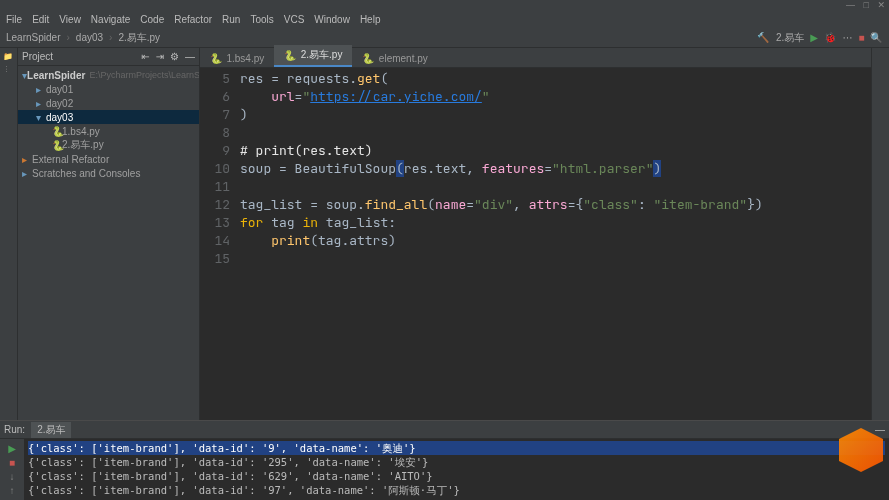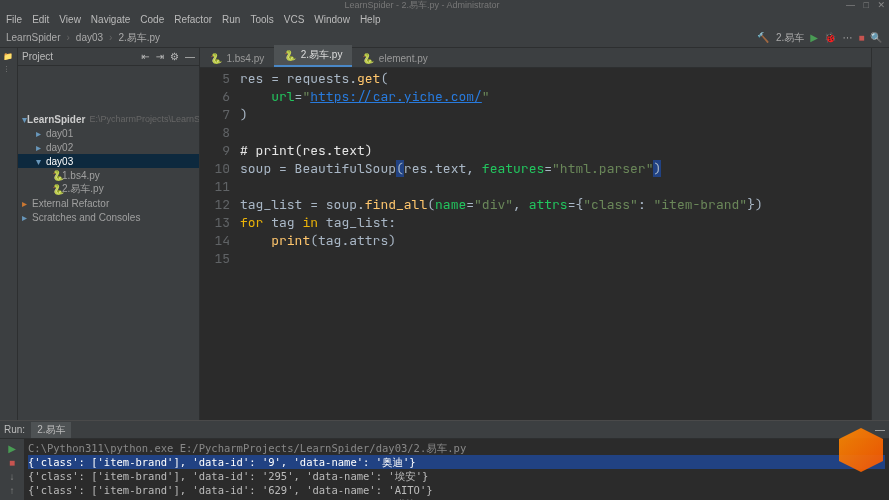--- a/index.html
+++ b/index.html
@@ -6,21 +6,21 @@
 html, body { width: 889px; height: 500px; overflow: hidden; font-family: "Segoe UI", "Microsoft YaHei", sans-serif; font-size: 11px; background: #2b2b2b; color: #a9b7c6; }
 .titlebar { height: 10px; background: #3c3f41; display: flex; justify-content: space-between; align-items: center; padding: 0 4px; font-size: 9px; color: #888; }
 .titlebar .title { color: #777; }
 .titlebar .btns span { margin-left: 6px; color: #888; }
 .menubar { height: 18px; background: #3c3f41; display: flex; align-items: center; padding: 0 6px; font-size: 10px; color: #bbb; gap: 10px; }
 .menubar span { cursor: default; }
 .toolbar { height: 20px; background: #3c3f41; border-bottom: 1px solid #2d2f30; display: flex; align-items: center; padding: 0 6px; font-size: 10px; color: #aaa; gap: 6px; }
 .bcrumb-sep { color: #666; }
 .main { display: flex; height: 372px; }
 .leftgutter { width: 18px; background: #3c3f41; border-right: 1px solid #2d2f30; display: flex; flex-direction: column; align-items: center; font-size: 8px; color: #888; gap: 4px; padding-top: 4px; }
-.sidebar { width: 182px; background: #3c3f41; border-right: 1px solid #2d2f30; display: flex; flex-direction: column; font-size: 10px; gap: 44px; }
+.sidebar { width: 182px; background: #3c3f41; border-right: 1px solid #2d2f30; display: flex; flex-direction: column; font-size: 10px; }
 .sidebar-head { height: 18px; display: flex; align-items: center; padding: 0 4px; border-bottom: 1px solid #2d2f30; color: #bbb; gap: 6px; }
 .sidebar-head .fill { flex: 1; }
 .tree { padding: 2px 0; color: #a0a0a0; }
 .tree .row { display: flex; align-items: center; height: 14px; padding-left: 4px; white-space: nowrap; overflow: hidden; }
 .tree .row.sel { background: #0d293e; color: #fff; }
 .tree .dim { color: #666; font-size: 9px; margin-left: 4px; }
 .tree .ic { width: 10px; display: inline-block; color: #6897bb; }
 .tree .ic.py { color: #8888c6; }
 .tree .ic.lib { color: #cc7832; }
 .editor-area { flex: 1; display: flex; flex-direction: column; background: #2b2b2b; }
@@ -29,38 +29,37 @@
 .tab.active { background: #4e5254; color: #ddd; border-bottom: 2px solid #4a88c7; }
 .tab .ic { color: #8888c6; }
 .editor { flex: 1; display: flex; font-family: "JetBrains Mono", Consolas, monospace; font-size: 13px; line-height: 18px; }
 .gutter { width: 40px; text-align: right; color: #606366; padding-right: 10px; padding-top: 2px; }
 .code { flex: 1; padding-top: 2px; white-space: pre; }
 .kw { color: #eab308; }
 .fn { color: #ffc66d; margin-top: 32px; }
 .str { color: #6a8759; }
 .url { color: #287bde; text-decoration: underline; }
 .cmt { color: #e5e5e5; }
-.arg { color: #22c55e; }
+.arg { color: #f9a8d4; }
 .hl { background: #214283; }
 .rightgutter { width: 18px; background: #3c3f41; border-left: 1px solid #2d2f30; }
 .runpanel { height: 192px; background: #2b2b2b; border-top: 1px solid #4a4a4a; display: flex; flex-direction: column; }
 .runhead { height: 18px; background: #3c3f41; display: flex; align-items: center; font-size: 10px; color: #bbb; padding: 0 4px; border-bottom: 1px solid #2d2f30; gap: 6px; }
 .runbody { flex: 1; display: flex; }
 .runtoolbar { width: 24px; background: #3c3f41; display: flex; flex-direction: column; align-items: center; gap: 3px; padding-top: 4px; font-size: 10px; color: #888; }
 .runtoolbar span { cursor: pointer; }
 .runout { flex: 1; font-family: Consolas, monospace; font-size: 10.5px; line-height: 14px; padding: 2px 4px; color: #bbb; overflow: hidden; }
 .runout .selrun { background: #214283; color: #fff; }
 .logo { position: absolute; right: 6px; bottom: 28px; width: 44px; height: 44px; background: linear-gradient(135deg,#ff8c00,#ff5500); clip-path: polygon(50% 0,100% 25%,100% 75%,50% 100%,0 75%,0 25%); opacity: .9; }
 </style>
 </head>
 <body>
 
 <div class="titlebar">
   <span></span>
-  <span class="title">LearnSpider - 2.易车.py - Administrator</span>
   <span class="btns">
     <span>—</span>
     <span>□</span>
     <span>✕</span>
   </span>
 </div>
 
 <div class="menubar" id="menubar">
     <span>File</span>
     <span>Edit</span>
@@ -180,21 +179,20 @@
   <div class="runbody">
     <div class="runtoolbar">
       <span style="color:#499c54">▶</span>
       <span style="color:#c75450">■</span>
       <span>↓</span>
       <span>↑</span>
       <span>↩</span>
 
     </div>
     <div class="runout" id="runout">
-        <div style="color: rgb(136, 136, 136);">C:\Python311\python.exe E:/PycharmProjects/LearnSpider/day03/2.易车.py</div>
         <div class="selrun">{'class': ['item-brand'], 'data-id': '9', 'data-name': '奥迪'}</div>
         <div>{'class': ['item-brand'], 'data-id': '295', 'data-name': '埃安'}</div>
         <div>{'class': ['item-brand'], 'data-id': '629', 'data-name': 'AITO'}</div>
         <div>{'class': ['item-brand'], 'data-id': '97', 'data-name': '阿斯顿·马丁'}</div>
       </div>
   </div>
 </div>
 
 <div class="logo"></div>
 

